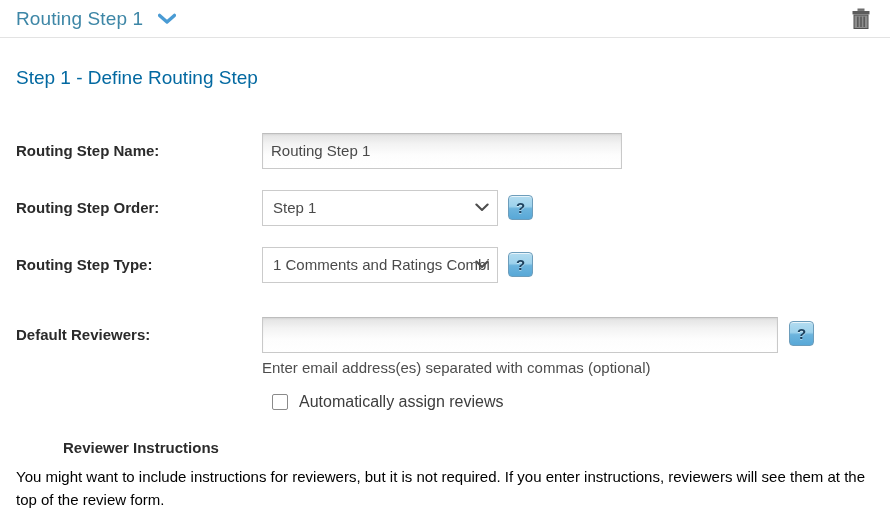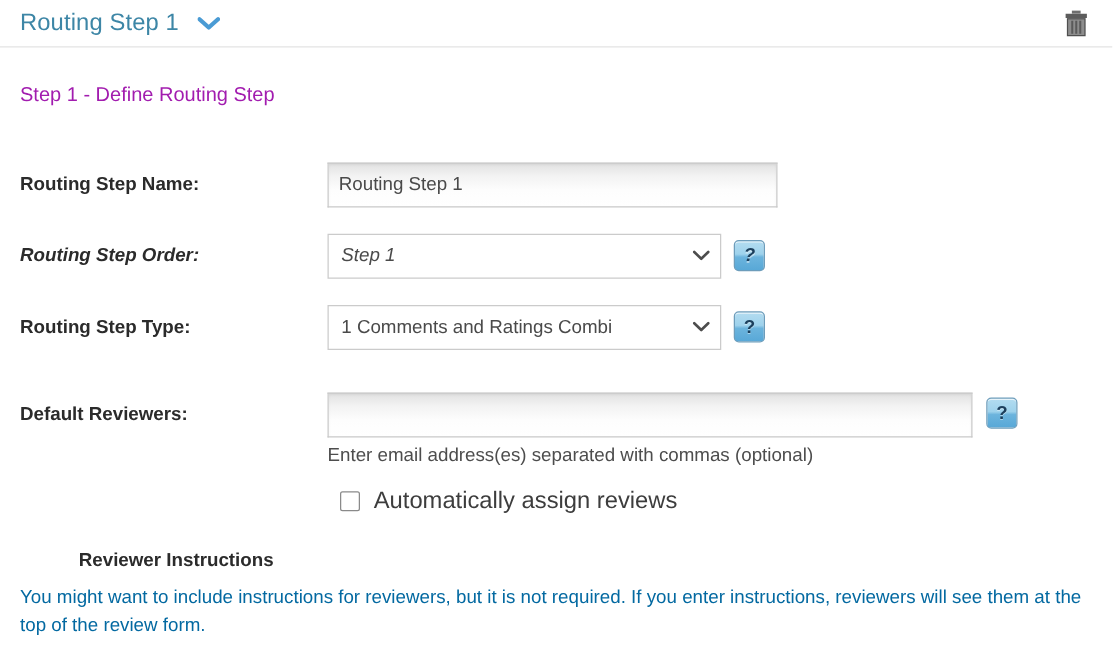--- a/index.html
+++ b/index.html
@@ -57,35 +57,35 @@
   }
   .trash-btn svg { display: block; }
 
   
   .panel-body {
     padding: 0 16px;
     box-sizing: border-box;
   }
 
   .section-title {
-    font-size: 16px;
-    color: #a21caf;
+    font-size: 19px;
+    color: #0369a1;
     margin: 30px 0 0 0;
     font-weight: 400;
     line-height: 1.1;
   }
 
   
   .form-row {
     display: flex;
     align-items: flex-start;
     margin-top: 18px;
   }
   .form-row.row-name     { margin-top: 44px; }
-  .form-row.row-order    { margin-top: 21px; font-style: italic; }
+  .form-row.row-order    { margin-top: 21px; }
   .form-row.row-type     { margin-top: 21px; }
   .form-row.row-reviewers{ margin-top: 34px; }
 
   .field-label {
     width: 246px;
     flex: 0 0 246px;
     font-size: 15px;
     font-weight: bold;
     color: #2b2b2b;
     padding-top: 9px;
@@ -114,21 +114,21 @@
   .input-reviewers { width: 516px; }
 
   
   .select-wrap {
     position: relative;
     display: inline-block;
   }
   .select-box {
     box-sizing: border-box;
     height: 36px;
-    width: 315px;
+    width: 236px;
     border: 1px solid #cbcbcb;
     background: #ffffff;
     font-size: 15px;
     color: #4a4a4a;
     display: flex;
     align-items: center;
     padding: 0 30px 0 10px;
     white-space: nowrap;
     overflow: hidden;
     cursor: pointer;
@@ -191,37 +191,37 @@
     height: 16px;
     border: 1px solid #8a8a8a;
     background: #ffffff;
     border-radius: 2px;
     box-sizing: border-box;
     cursor: pointer;
     flex: 0 0 16px;
   }
   .check-label {
     margin-left: 11px;
-    font-size: 19px;
+    font-size: 16px;
     color: #3d3d3d;
     cursor: pointer;
   }
 
   
   .instructions-heading {
     margin-top: 28px;
     font-size: 15px;
     font-weight: bold;
     color: #2b2b2b;
     margin-left: 47px;
   }
   .instructions-text {
     margin-top: 9px;
     font-size: 15px;
-    color: #0369a1;
+    color: #000000;
     line-height: 1.55;
     max-width: 862px;
   }
 </style>
 </head>
 <body>
 
 <div class="panel-header">
   <div class="panel-title">Routing Step 1</div>
 

